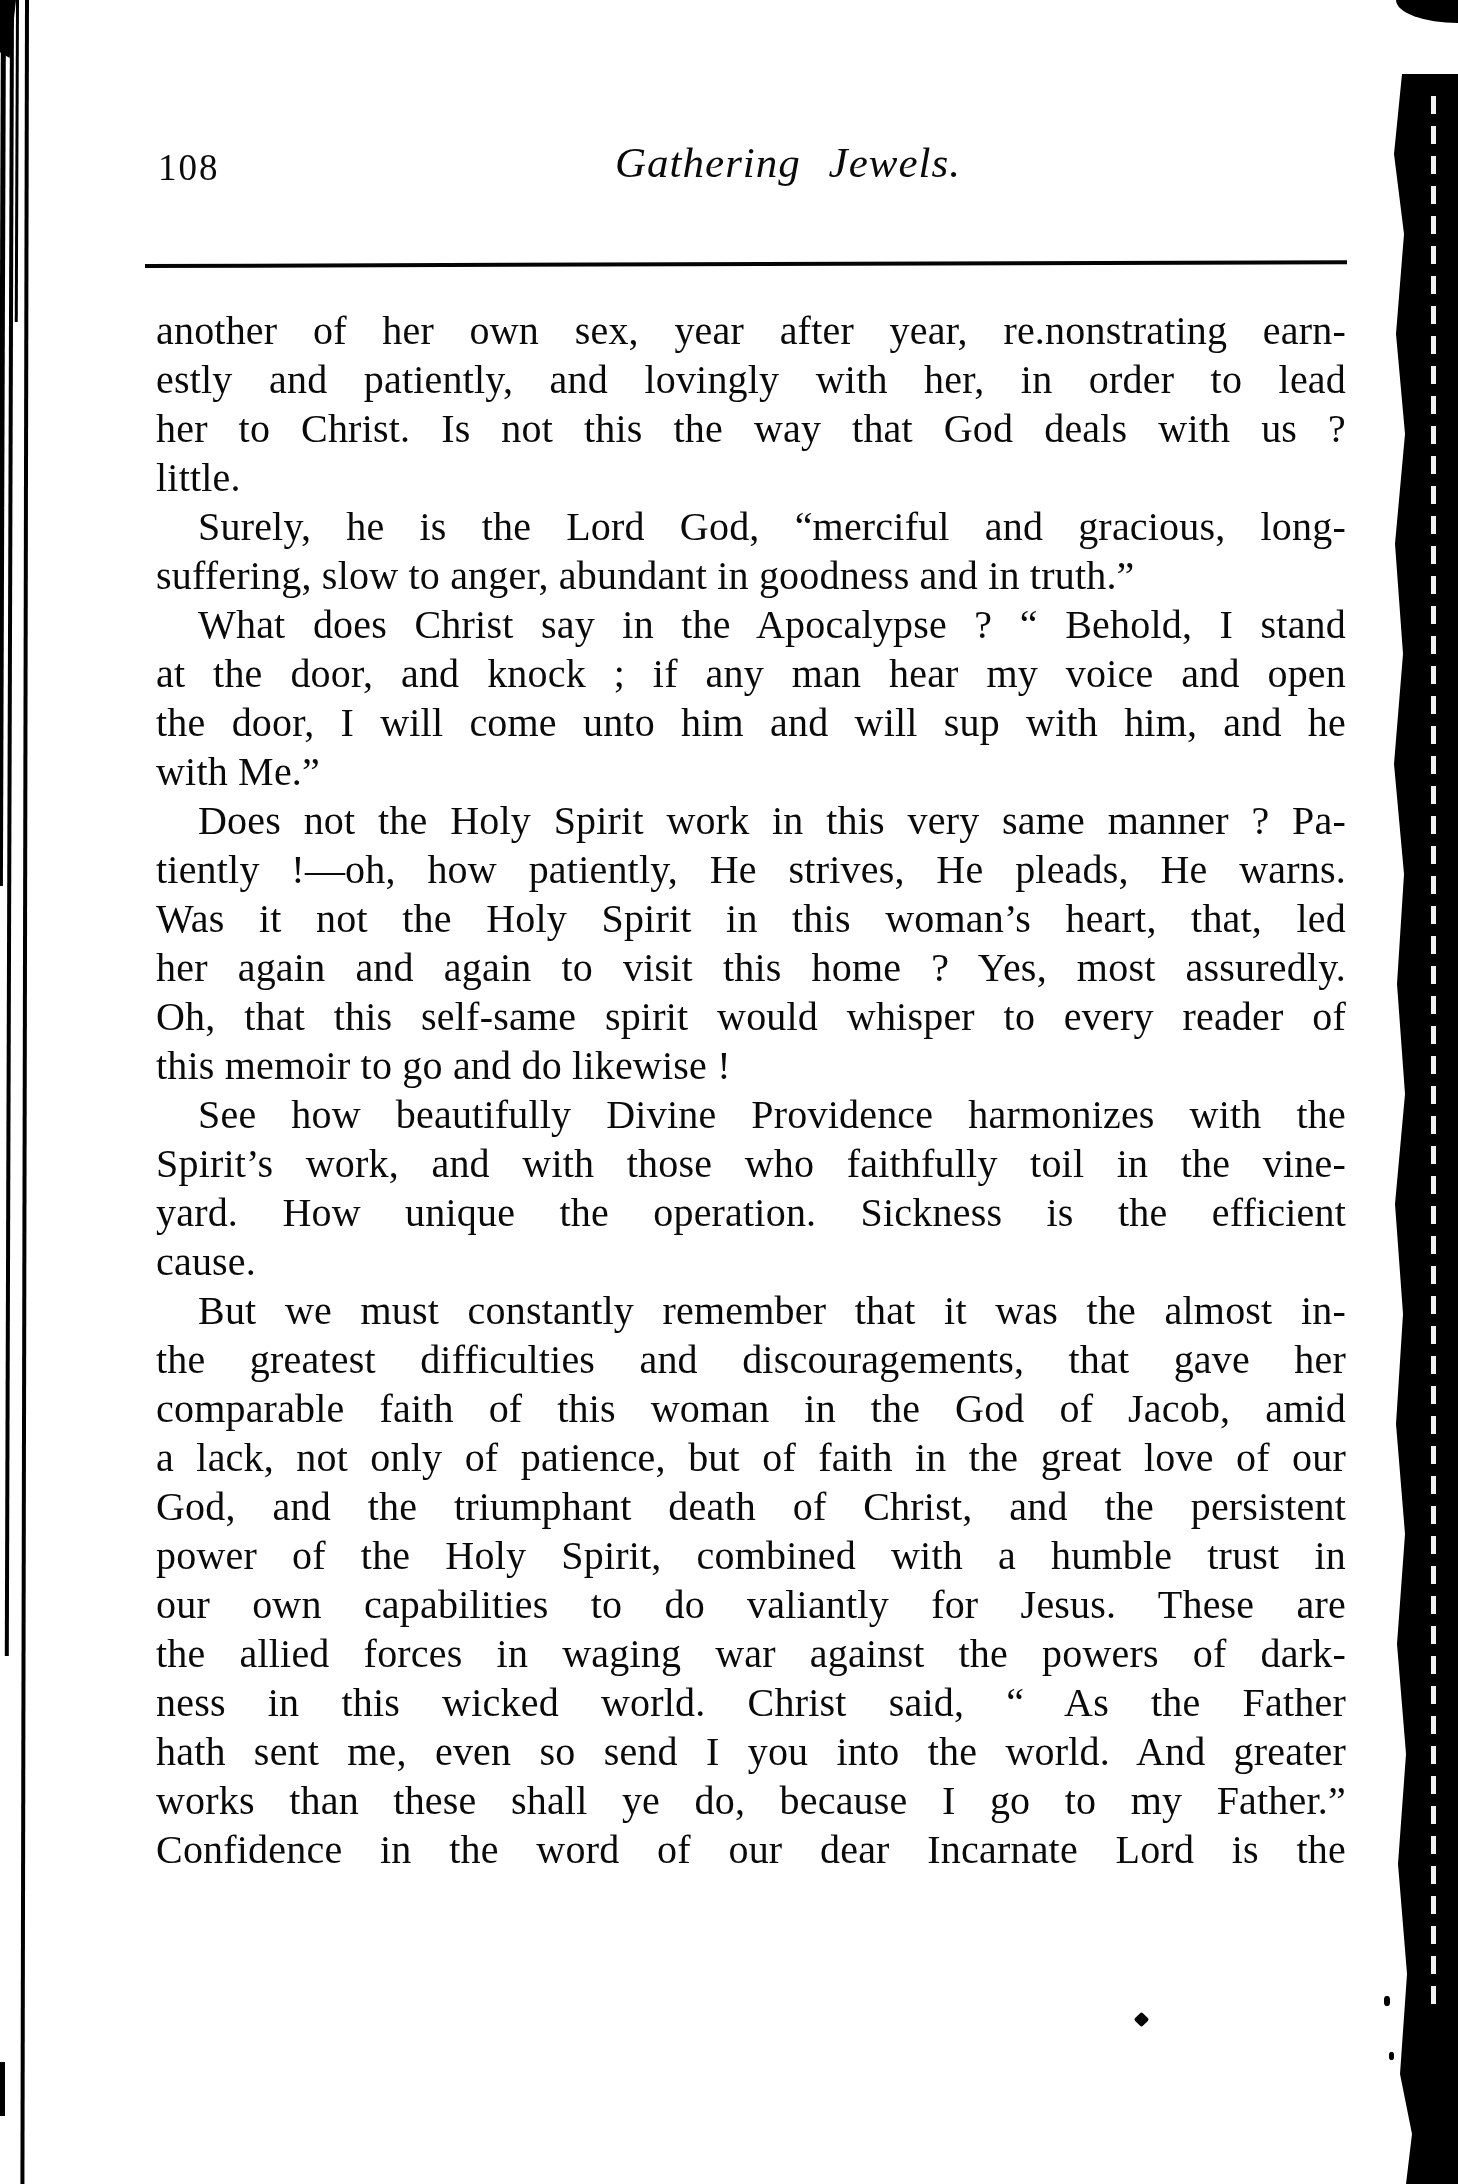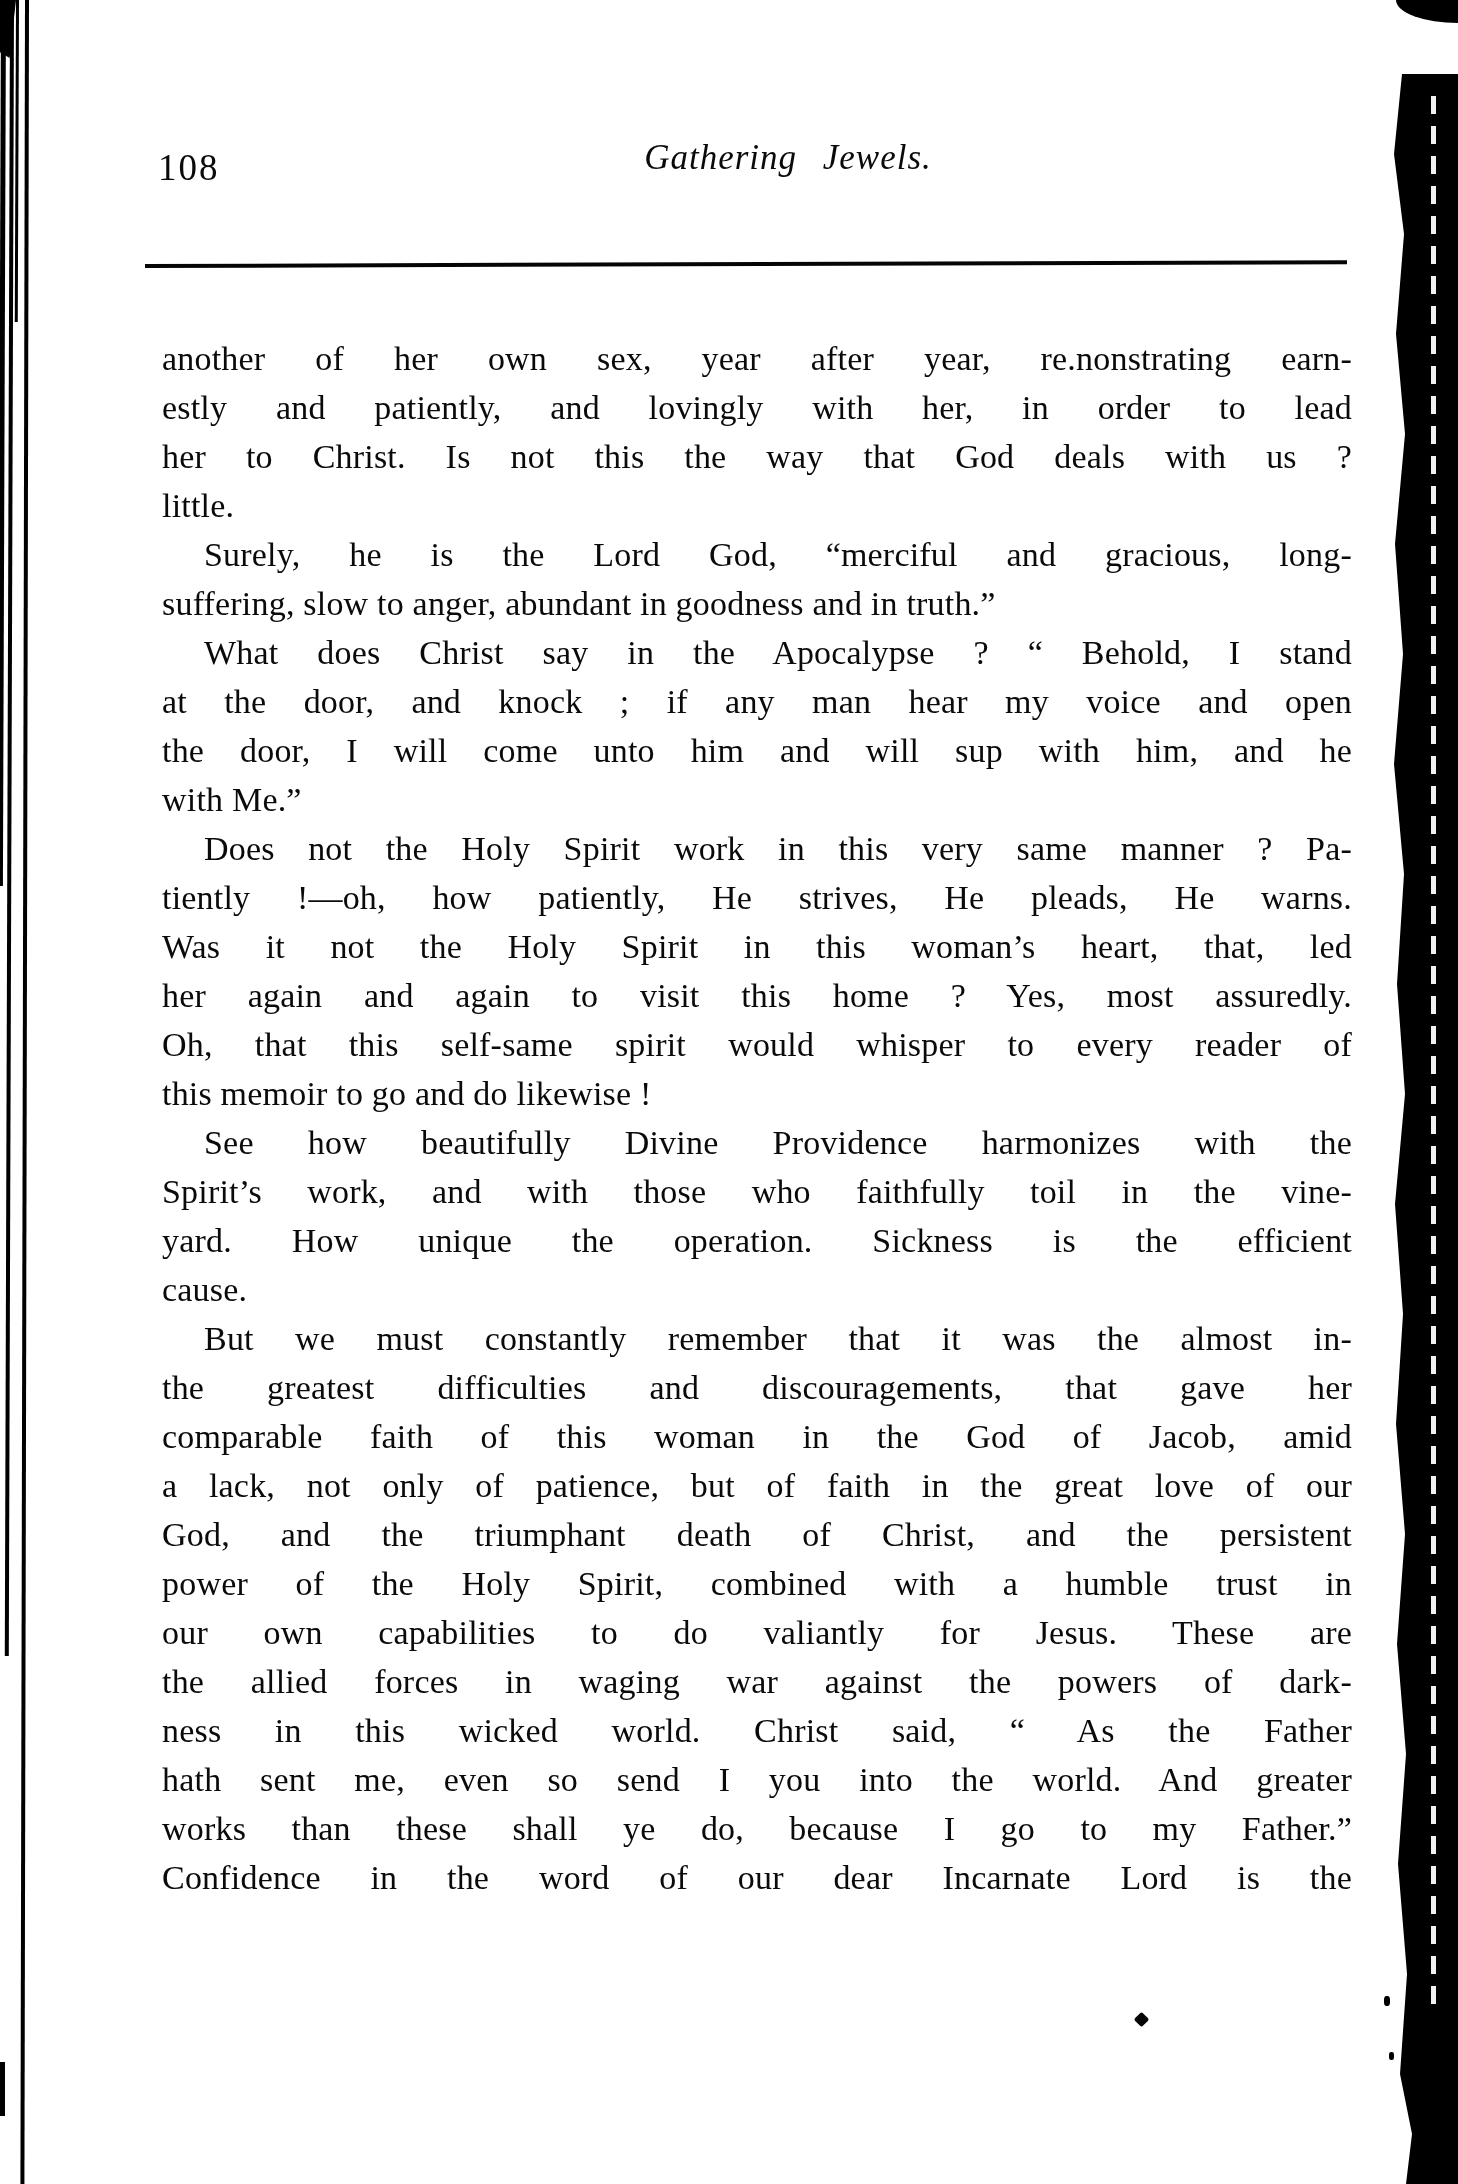--- a/index.html
+++ b/index.html
@@ -9,31 +9,31 @@
     font-family:"Liberation Serif","DejaVu Serif",serif;
     color:#0a0a0a;
   }
   
   .page-number{
     position:absolute;left:158px;top:146px;
     font-size:37px;letter-spacing:2px;
   }
   .running-title{
     position:absolute;left:788px;top:138px;transform:translateX(-50%);
-    font-size:35px;font-style:italic;letter-spacing:1px;word-spacing:16px;
+    font-size:43px;font-style:italic;letter-spacing:1px;word-spacing:16px;
     white-space:nowrap;
   }
   .head-rule{
     position:absolute;left:145px;top:264px;width:1202px;height:4px;
     background:#050505;transform:rotate(-0.18deg);transform-origin:left center;
   }
   
   .body-block{
-    position:absolute;left:162px;top:306px;width:1190px;
-    font-size:34px;line-height:49px;margin-top:28px;
+    position:absolute;left:156px;top:306px;width:1190px;
+    font-size:40px;line-height:49px;
   }
   .line{
     text-align:justify;text-align-last:justify;
     white-space:normal;
     letter-spacing:0.2px;
   }
   .line.flush{text-align-last:left;}
   .line.indent{text-indent:42px;}
   
   .ink-mark{

